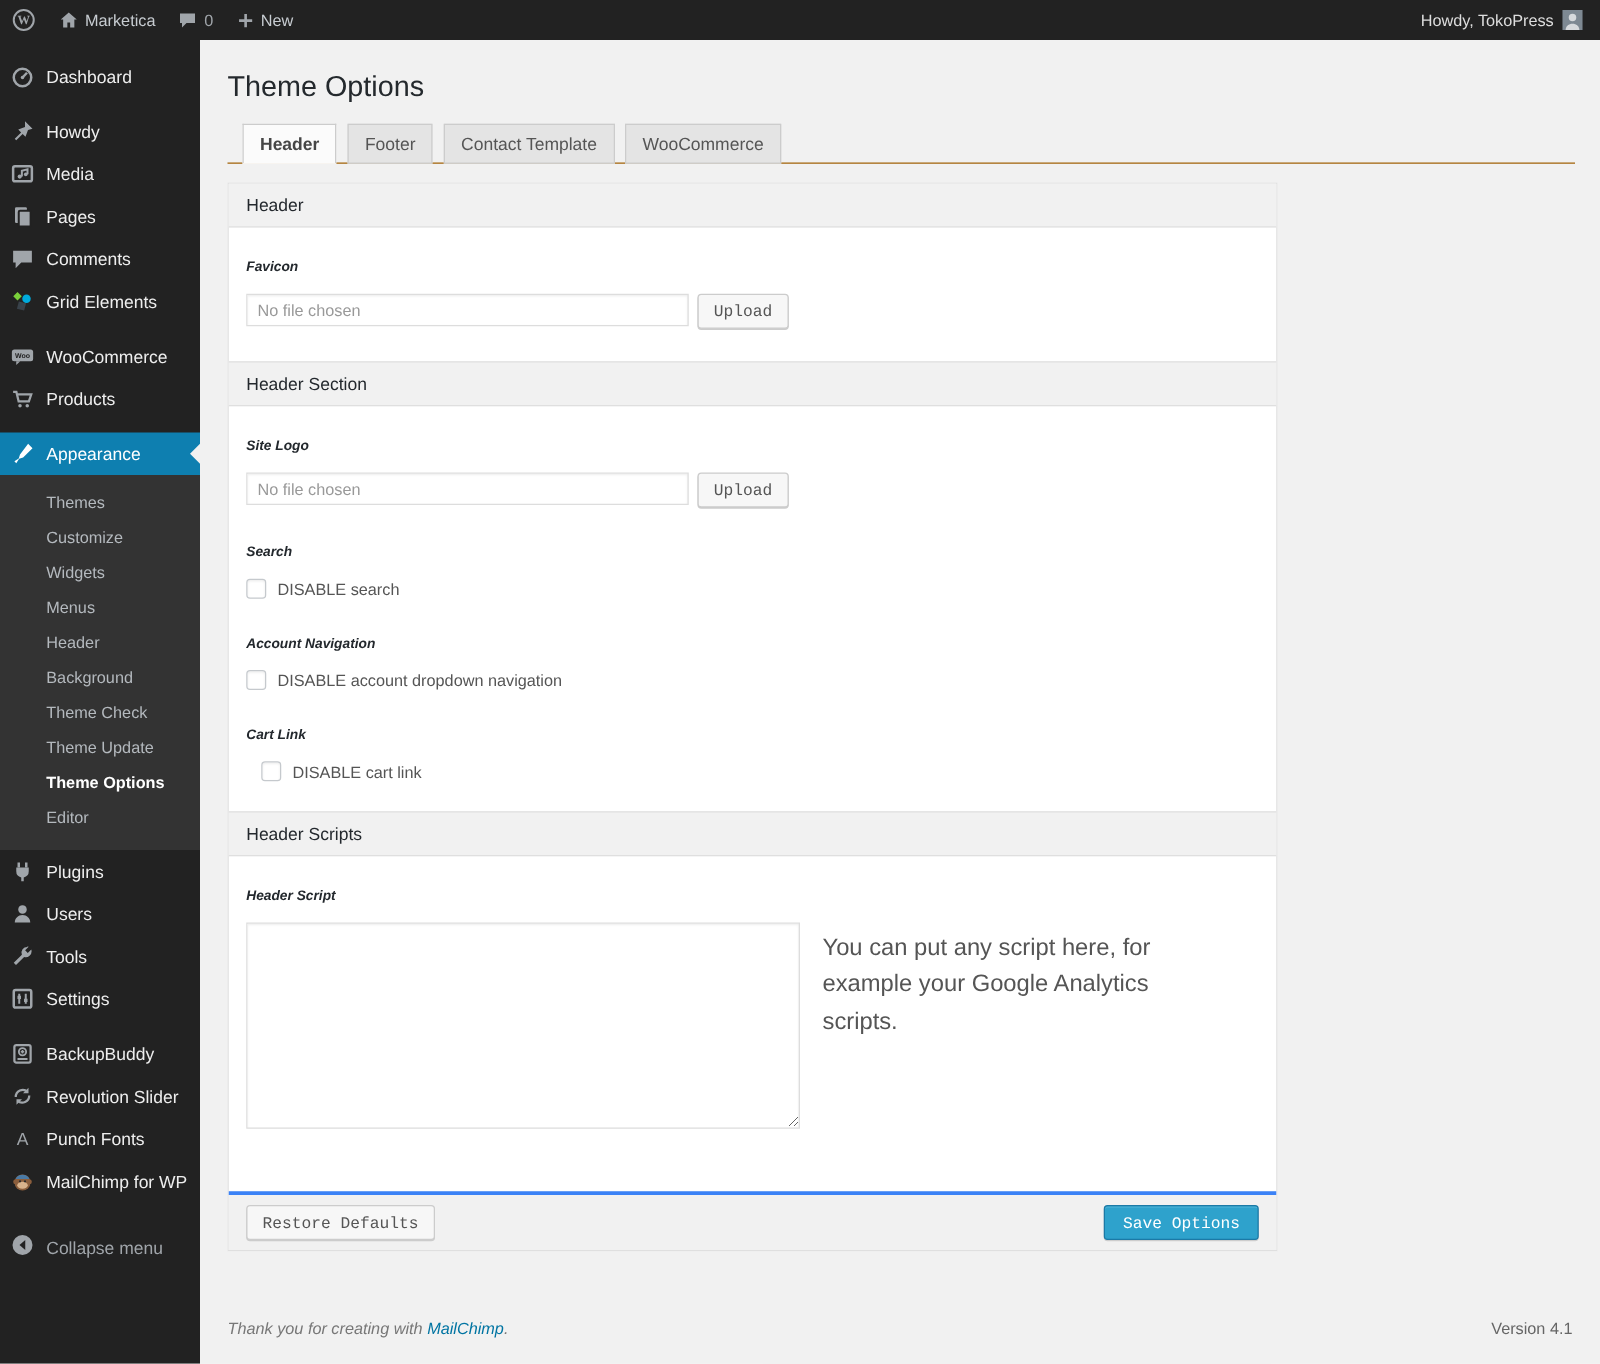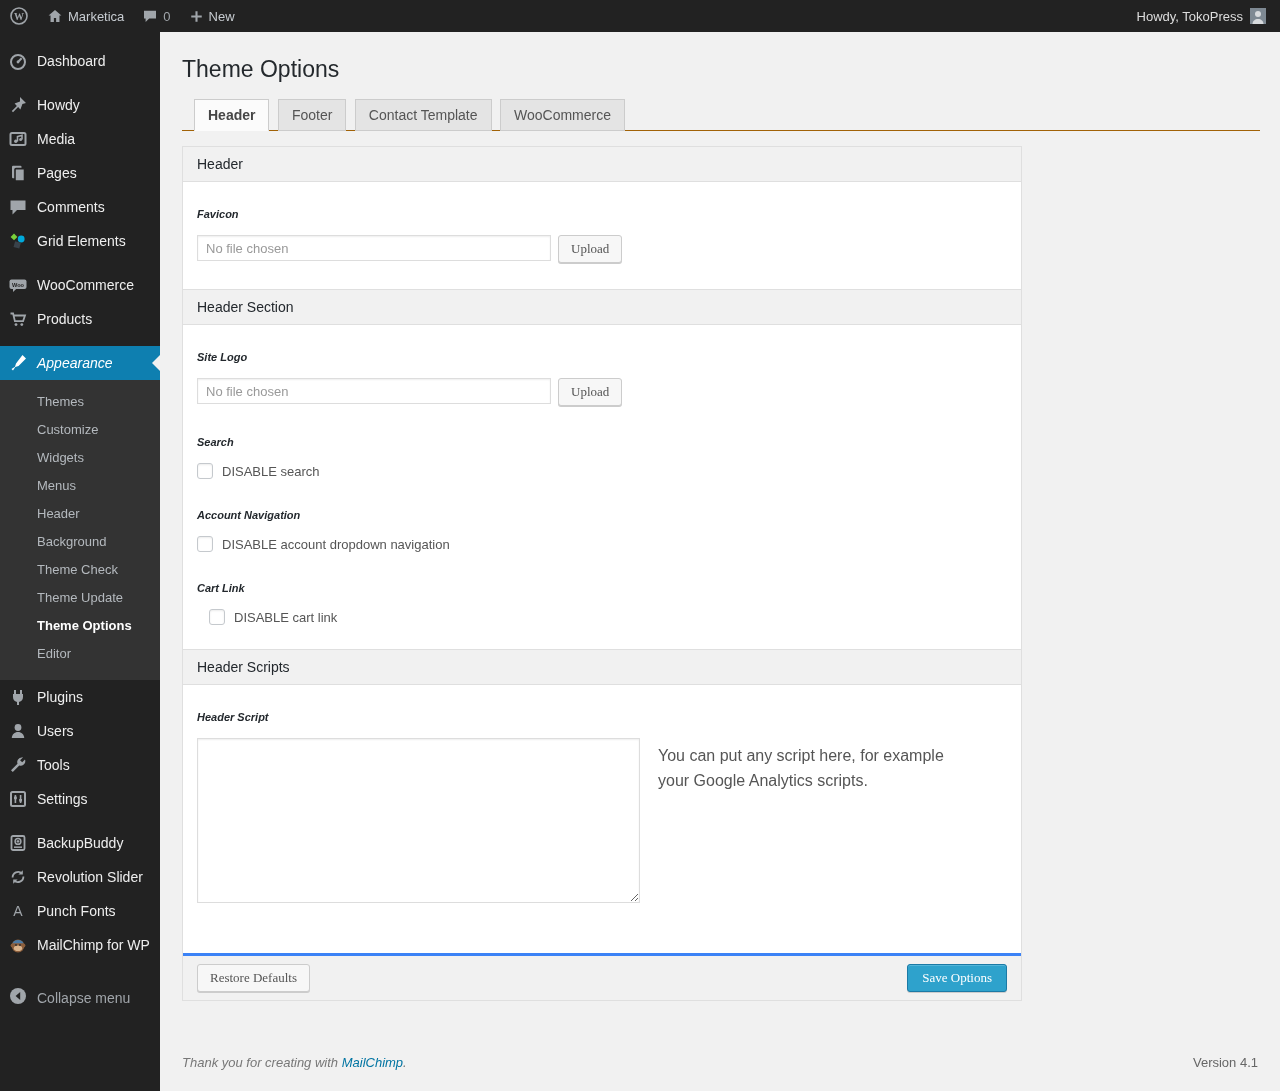--- a/index.html
+++ b/index.html
@@ -36,21 +36,21 @@
   .frame{display:flex;height:1059px;}
   
   .sidebar{width:160px;background:var(--sidebar-bg);padding-top:12px;flex:none;font-size:14px;}
   .menu-item{
     height:34px;display:flex;align-items:center;gap:9px;
     padding:0 8px;color:#eeeeee;cursor:pointer;position:relative;
   }
   .menu-item.sep{margin-top:10px;}
   .mi-icon{width:20px;height:20px;flex:none;display:flex;align-items:center;justify-content:center;}
   .mi-icon svg{display:block;}
-  .menu-item.active{background:var(--accent);color:#fff;font-style:italic;}
+  .menu-item.active{background:var(--accent);color:#fff;}
   .menu-item.active::after{
     content:"";position:absolute;right:0;top:50%;transform:translateY(-50%);
     border:8px solid transparent;border-right-color:var(--page-bg);
   }
   .submenu{background:var(--submenu-bg);padding:8px 0 12px;}
   .submenu-item{
     height:28px;line-height:28px;padding-left:37px;font-size:13px;
     color:#b4b9be;cursor:pointer;
   }
   .submenu-item.current{color:#ffffff;font-weight:bold;}
@@ -76,21 +76,21 @@
   .field-label{font-size:11px;font-weight:bold;color:#23282d;margin:26px 14px 15px;font-style:italic;}
   .upload-row{display:flex;gap:7px;margin:0 14px 26px;}
   .text-input{
     width:354px;height:26px;border:1px solid #ddd;background:#fff;
     box-shadow:inset 0 1px 2px rgba(0,0,0,.07);padding:3px 8px;font-size:13px;color:#32373c;
     font-family:Liberation Sans, sans-serif;
   }
   .text-input::placeholder{color:#999;opacity:1;}
   .btn{
     height:28px;padding:0 12px;border-radius:3px;font-size:13px;cursor:pointer;
-    font-family:Liberation Serif, serif;
+    font-family:Liberation Mono, monospace;
   }
   .btn-secondary{
     background:#f7f7f7;border:1px solid #ccc;color:#555;
     box-shadow:0 1px 0 #ccc;
   }
   .btn-primary{
     background:var(--primary-button);border:1px solid var(--primary-button-border);color:#fff;
     box-shadow:inset 0 1px 0 rgba(120,200,230,.5), 0 1px 0 rgba(0,0,0,.15);
     padding:0 14px;
   }
@@ -99,21 +99,21 @@
     width:16px;height:16px;background:#fff;border:1px solid #c5c9cd;border-radius:3px;
     box-shadow:inset 0 1px 2px rgba(0,0,0,.08);cursor:pointer;flex:none;
   }
   .checkbox-label{font-size:13px;color:#555;}
   .script-row{display:flex;gap:18px;margin:0 14px;padding-bottom:50px;}
   .script-textarea{
     width:443px;height:165px;border:1px solid #ddd;background:#fff;
     box-shadow:inset 0 1px 2px rgba(0,0,0,.07);font-size:13px;color:#32373c;
     font-family:"DejaVu Sans Mono", monospace;padding:6px;
   }
-  .hint{font-size:16px;color:#555;max-width:310px;margin:6px 0 0;line-height:1.55;}
+  .hint{font-size:19px;color:#555;max-width:310px;margin:6px 0 0;line-height:1.55;}
   .panel-footer{
     background:#f1f1f1;border-top:3px solid #3b82f6;padding:8px 14px;
     display:flex;justify-content:space-between;align-items:center;
   }
   
   .page-footer{
     margin:54px 2px 0;display:flex;justify-content:space-between;align-items:baseline;
     font-size:13px;color:#777;
   }
   .thankyou{font-style:italic;}

